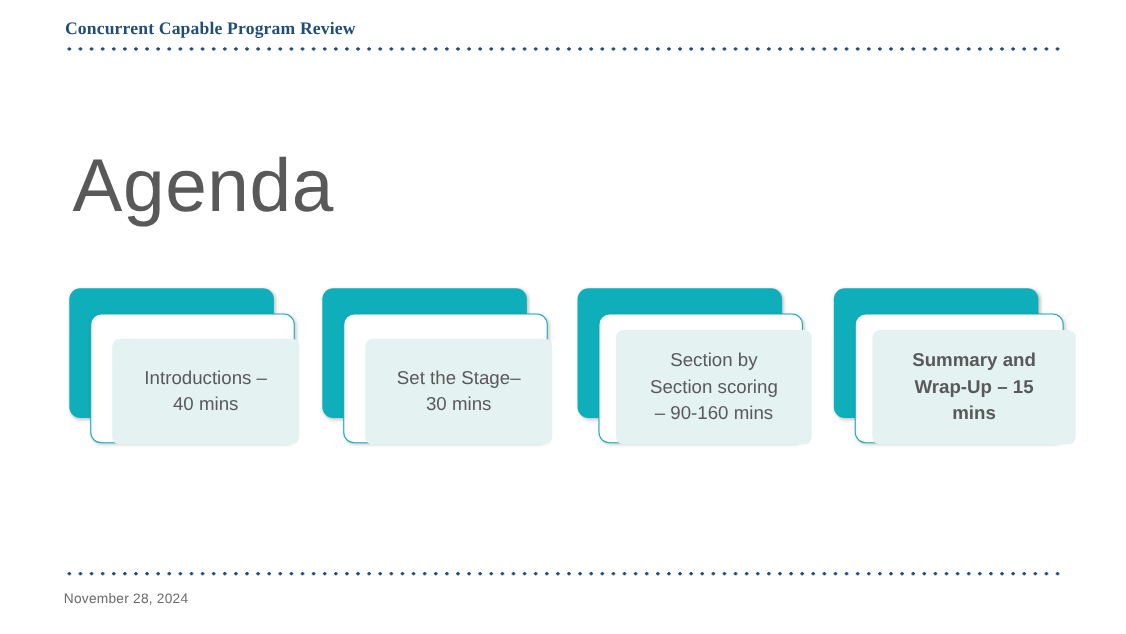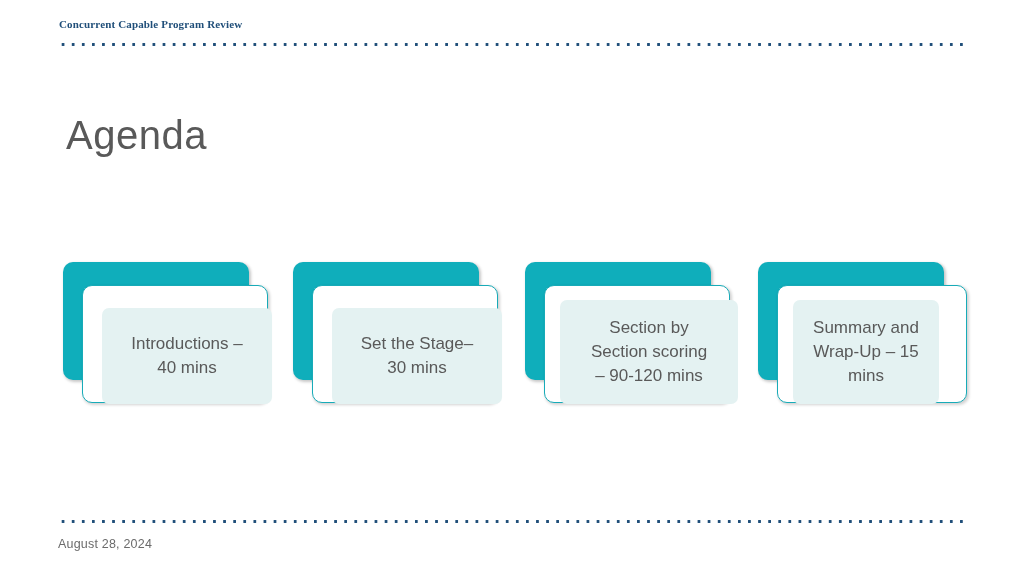--- a/index.html
+++ b/index.html
@@ -21,21 +21,21 @@
     background: #ffffff;
   }
 
   
   .header-title {
     position: absolute;
     left: 59px;
     top: 18px;
     font-family: "Liberation Serif", serif;
     font-weight: bold;
-    font-size: 11px;
+    font-size: 16px;
     letter-spacing: 0.15px;
     color: #1f4e79;
     white-space: nowrap;
   }
 
   .dotted-rule {
     position: absolute;
     height: 3px;
     background-image: radial-gradient(circle, #1f4e79 0 1.35px, rgba(255,255,255,0) 1.5px);
     background-size: 10.1px 3px;
@@ -51,21 +51,21 @@
     left: 58px;
     top: 520px;
     width: 908px;
   }
 
   
   .page-title {
     position: absolute;
     left: 66px;
     top: 86px;
-    font-size: 40px;
+    font-size: 68px;
     font-weight: normal;
     color: #595959;
     letter-spacing: 0.5px;
     line-height: 1.1;
   }
 
   
   .cards {
     position: absolute;
     left: 0;
@@ -134,21 +134,21 @@
   
   .card-1 { left: 63px; }
   .card-2 { left: 293px; }
   .card-3 { left: 525px; }
   .card-4 { left: 756px; }
 
   
   .card-3 .card-panel,
   .card-4 .card-panel { top: 14px; height: 104px; }
   .card-3 .card-panel { left: 15px; width: 178px; }
-  .card-4 .card-panel { left: 15px; width: 146px; }
+  .card-4 .card-panel { left: 15px; width: 185px; font-weight: bold; }
 
   .card-4 .card-back { left: 2px; }
   .card-4 .card-front { left: 21px; width: 190px; }
 
   
   .footer-date {
     position: absolute;
     left: 58px;
     top: 537px;
     font-size: 12.5px;
@@ -188,35 +188,35 @@
         </div>
       </div>
     </div>
 
     <div class="card card-3">
       <div class="card-back"></div>
       <div class="card-front">
         <div class="card-panel">
           <span class="card-label">Section by
 Section scoring
-– 90-120 mins</span>
+– 90-160 mins</span>
         </div>
       </div>
     </div>
 
     <div class="card card-4">
       <div class="card-back"></div>
       <div class="card-front">
         <div class="card-panel">
           <span class="card-label">Summary and
 Wrap-Up – 15
 mins</span>
         </div>
       </div>
     </div>
 
   </div>
 
   <div class="dotted-rule bottom"></div>
 
-  <div class="footer-date">August 28, 2024</div>
+  <div class="footer-date">November 28, 2024</div>
 
 </div>
 
 </body></html>

